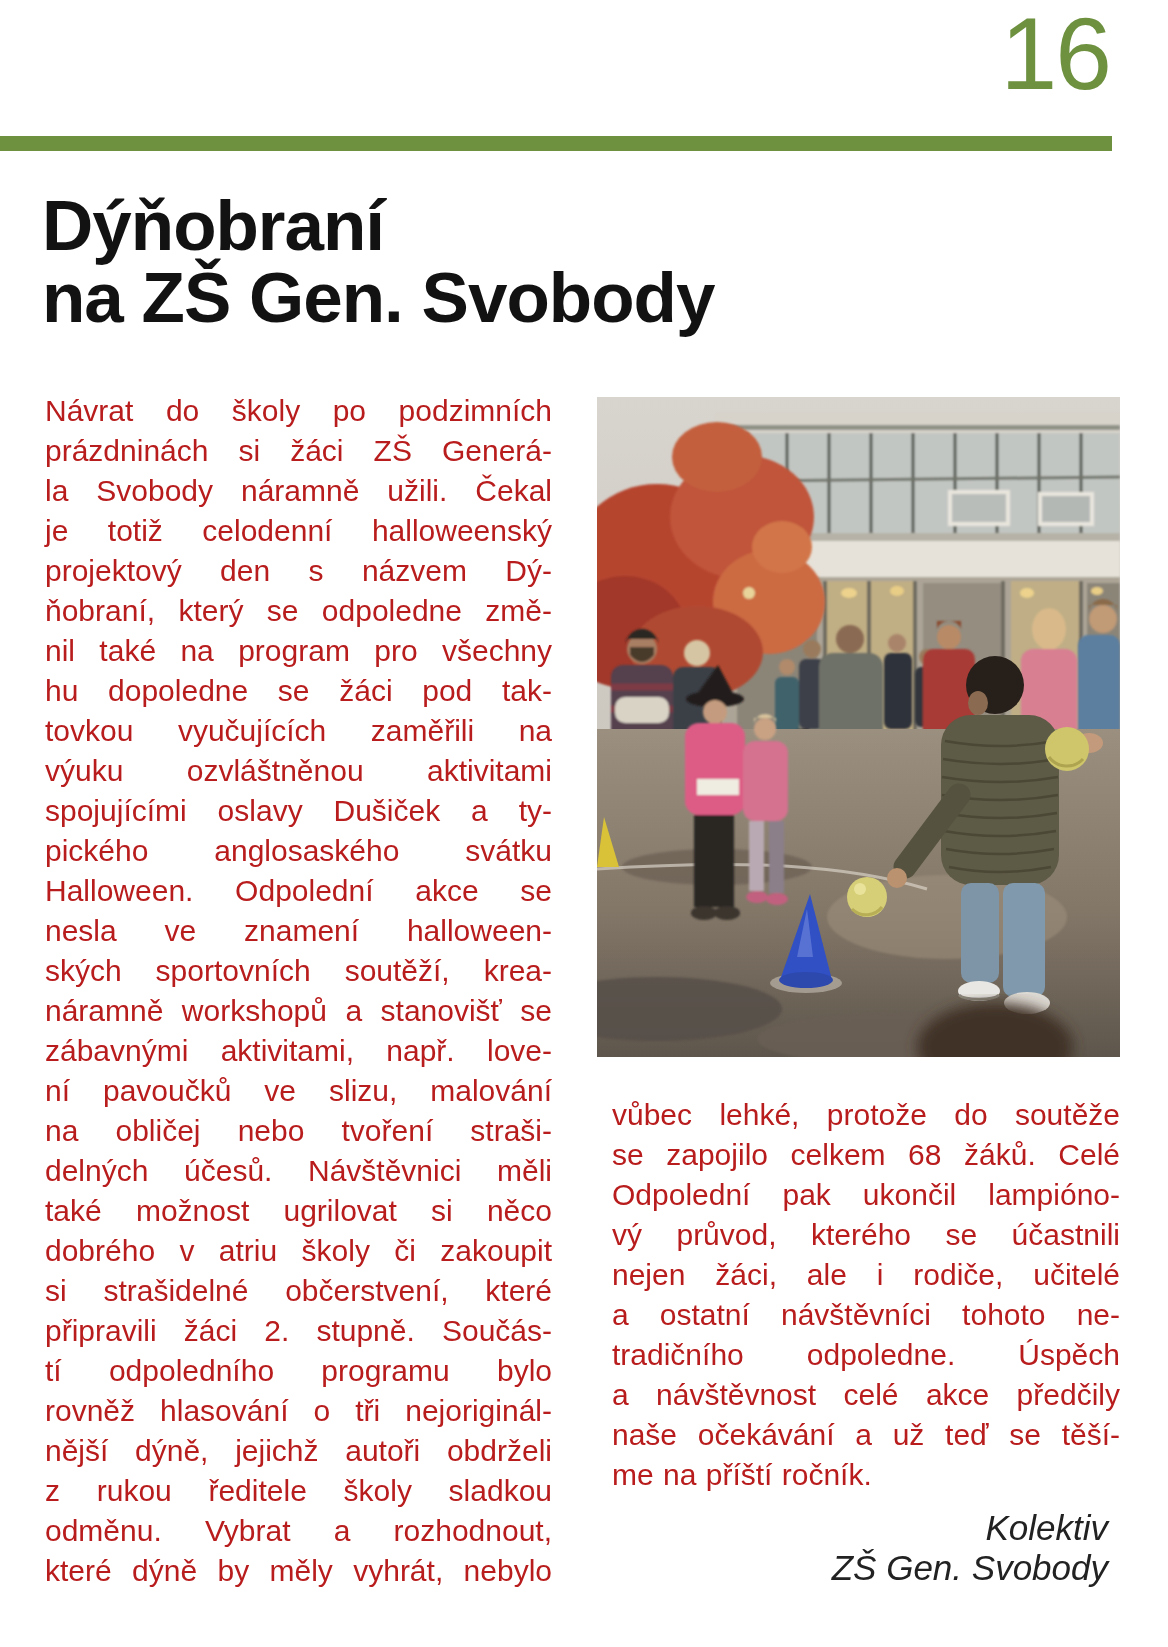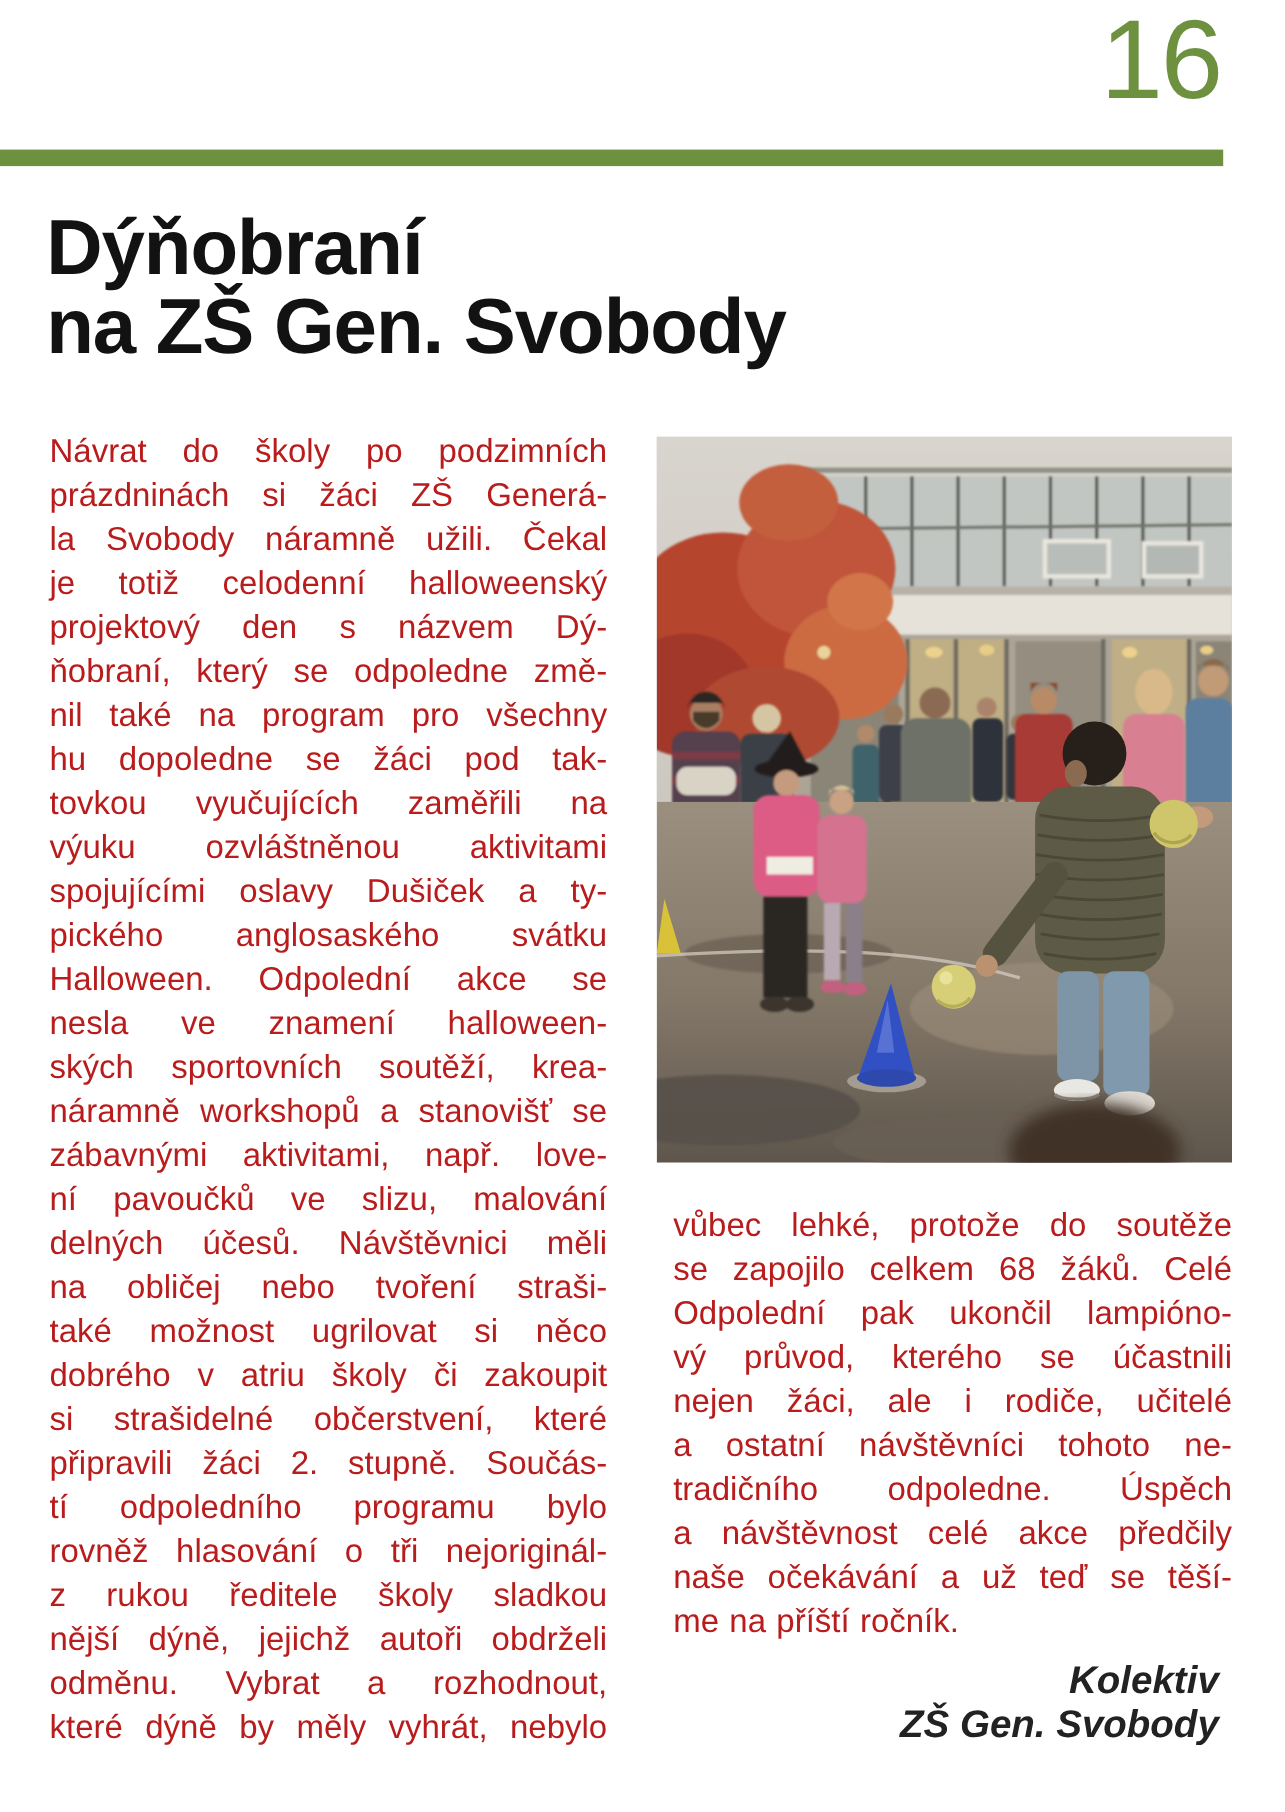--- a/index.html
+++ b/index.html
@@ -32,21 +32,21 @@
   .right-col{left:612px;top:1095px;width:508px;}
   .photo-frame{
     position:absolute;left:597px;top:397px;width:523px;height:660px;overflow:hidden;
     background:#cfccc5;
   }
   .photo-frame svg{display:block;width:523px;height:660px;}
   .signature{
     position:absolute;left:602px;top:1508px;width:506px;
     font-size:35px;line-height:40px;font-style:italic;font-weight:400;color:#222;
   }
-  .signature .jline{text-align:right !important;text-align-last:right !important;font-weight:bold;}
+  .signature .jline{text-align:right !important;text-align-last:right !important;}
 </style>
 </head>
 <body>
 
 <div class="page-number">16</div>
 
 <div class="divider-bar"></div>
 
 <h1 class="title" style="margin:0;">
     <div class="jline">Dýňobraní</div>
@@ -65,30 +65,30 @@
     <div class="jline">tovkou vyučujících zaměřili na</div>
     <div class="jline">výuku ozvláštněnou aktivitami</div>
     <div class="jline">spojujícími oslavy Dušiček a ty-</div>
     <div class="jline">pického anglosaského svátku</div>
     <div class="jline">Halloween. Odpolední akce se</div>
     <div class="jline">nesla ve znamení halloween-</div>
     <div class="jline">ských sportovních soutěží, krea-</div>
     <div class="jline">náramně workshopů a stanovišť se</div>
     <div class="jline">zábavnými aktivitami, např. love-</div>
     <div class="jline">ní pavoučků ve slizu, malování</div>
+    <div class="jline">na obličej nebo tvoření straši-</div>
     <div class="jline">delných účesů. Návštěvnici měli</div>
-    <div class="jline">na obličej nebo tvoření straši-</div>
     <div class="jline">také možnost ugrilovat si něco</div>
     <div class="jline">dobrého v atriu školy či zakoupit</div>
     <div class="jline">si strašidelné občerstvení, které</div>
     <div class="jline">připravili žáci 2. stupně. Součás-</div>
     <div class="jline">tí odpoledního programu bylo</div>
     <div class="jline">rovněž hlasování o tři nejoriginál-</div>
+    <div class="jline">nější dýně, jejichž autoři obdrželi</div>
     <div class="jline">z rukou ředitele školy sladkou</div>
-    <div class="jline">nější dýně, jejichž autoři obdrželi</div>
     <div class="jline">odměnu. Vybrat a rozhodnout,</div>
     <div class="jline">které dýně by měly vyhrát, nebylo</div>
   </div>
 
 <div class="photo-frame">
   <svg viewBox="0 0 523 660" xmlns="http://www.w3.org/2000/svg">
     <defs>
       <linearGradient id="sky" x1="0" y1="0" x2="0" y2="1">
         <stop offset="0" stop-color="#d8d4ce"></stop>
           <stop offset="1" stop-color="#ccc8c0"></stop>

